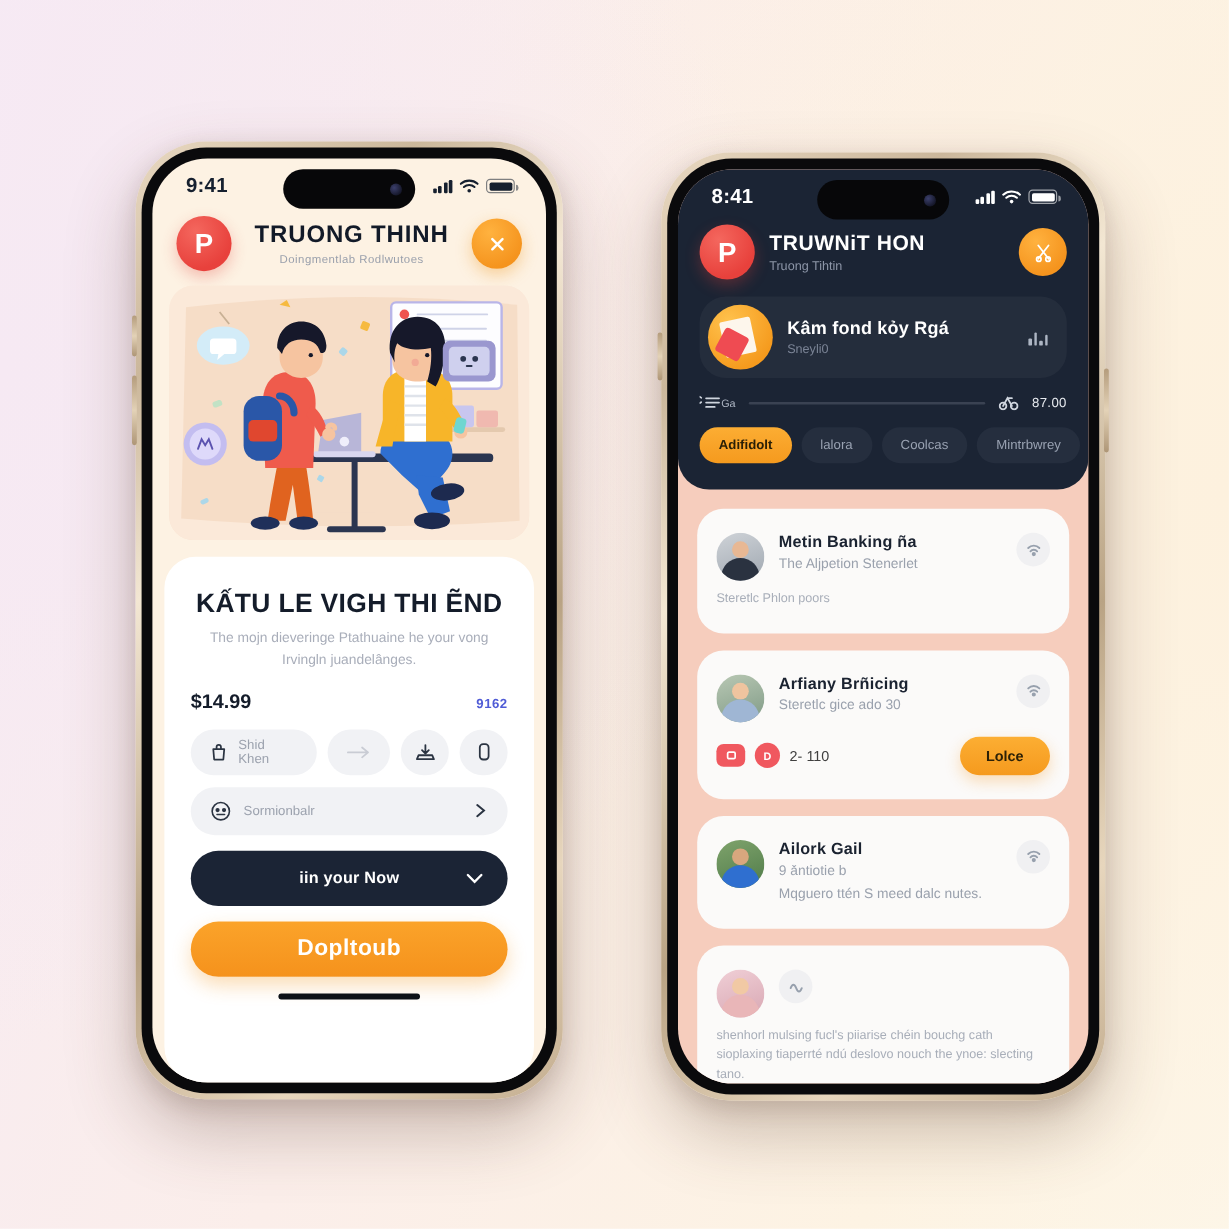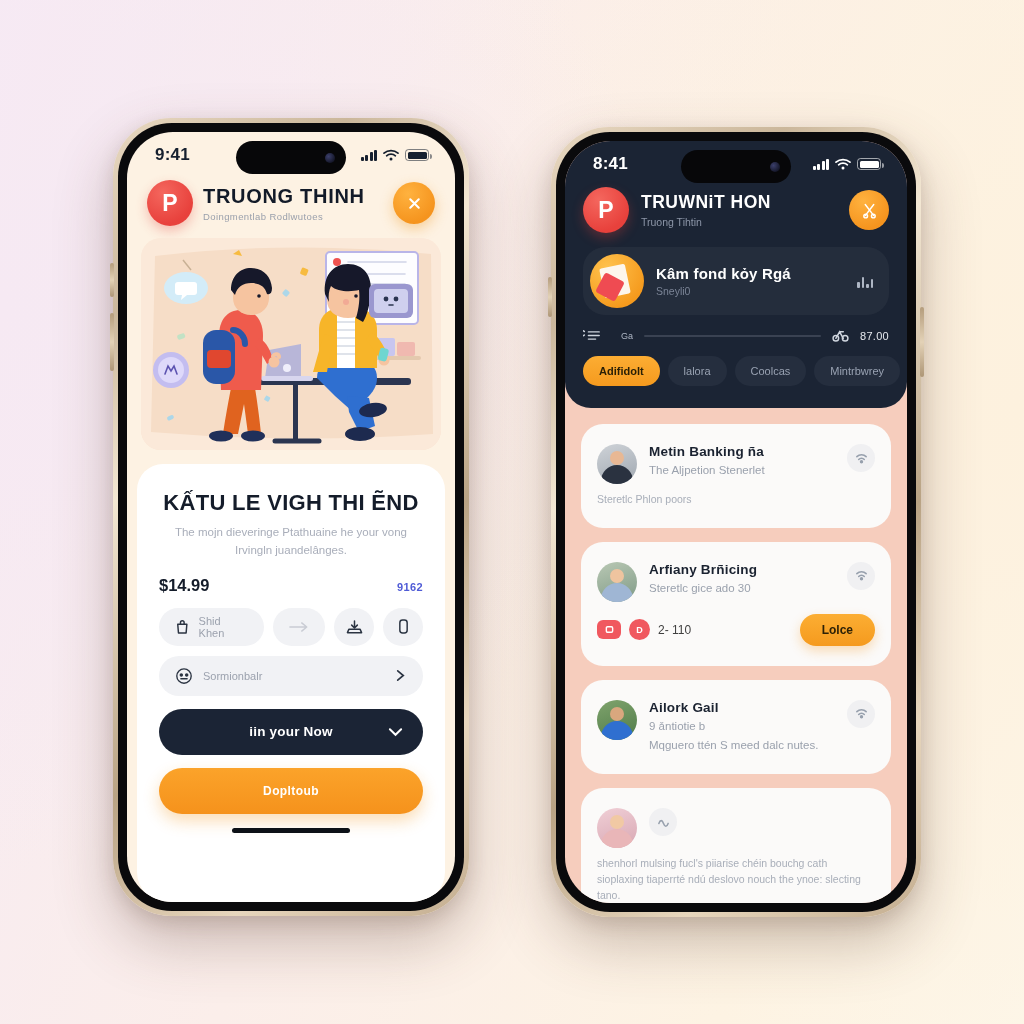--- a/index.html
+++ b/index.html
@@ -62,21 +62,21 @@
   #screen-left .bars i{ background:#16202f; }
   #screen-left .batt{ border-color:rgba(22,32,47,.55); }
   #screen-left .batt span{ background:#16202f; }
   #screen-left .batt::after{ background:rgba(22,32,47,.5); }
 
   .l-header{ display:flex; align-items:center; padding:6px 20px 4px; gap:10px; }
   .brand-logo{ width:46px; height:46px; border-radius:50%; flex:0 0 auto;
     background:radial-gradient(circle at 35% 28%, #f4675e, #e8413c 70%);
     display:flex; align-items:center; justify-content:center;
     color:#fff; font-size:23px; font-weight:700; box-shadow:0 5px 12px rgba(226,62,57,.3); }
-  .l-titles{ flex:1; text-align:left; }
+  .l-titles{ flex:1; text-align:center; }
   .l-title{ font-size:20px; font-weight:800; letter-spacing:.7px; color:#121a28; }
   .l-sub{ font-size:9.5px; color:#9aa0ac; letter-spacing:.4px; margin-top:3px; }
   .close-btn{ width:42px; height:42px; border-radius:50%; flex:0 0 auto;
     background:radial-gradient(circle at 36% 28%, #ffb23f, #f5941e 72%);
     display:flex; align-items:center; justify-content:center;
     box-shadow:0 5px 13px rgba(240,150,30,.38); }
   .close-btn svg{ width:17px; height:17px; stroke:#fff; stroke-width:2.4; fill:none; stroke-linecap:round;}
 
   .illus{ margin:8px 14px 0; height:212px; border-radius:20px; position:relative; overflow:hidden;
     background:linear-gradient(180deg,#fbeadb 0%, #fae3d0 100%); }
@@ -102,21 +102,21 @@
     display:flex; align-items:center; padding:0 16px; gap:10px; }
   .row-select .lbl{ flex:1; font-size:11px; color:#9ca2ae; }
 
   .btn-dark{ margin-top:13px; height:46px; border-radius:25px; background:#1b2435;
     display:flex; align-items:center; justify-content:center; position:relative;
     color:#fff; font-size:13.5px; font-weight:700; letter-spacing:.2px;}
   .btn-dark .chev{ position:absolute; right:20px; }
   .btn-orange{ margin-top:13px; height:46px; border-radius:25px;
     background:linear-gradient(180deg,#fba32a,#f5921c);
     display:flex; align-items:center; justify-content:center;
-    color:#fff; font-size:12px; font-weight:700; letter-spacing:.4px;
+    color:#fff; font-size:19px; font-weight:700; letter-spacing:.4px;
     box-shadow:0 7px 16px rgba(244,148,28,.32); }
 
   .homebar{ margin:14px auto 9px; width:118px; height:5px; border-radius:3px; background:#0d1117; }
 
   
   #screen-right{ background:#f6cdbd; display:flex; flex-direction:column; }
   .r-dark{ background:#1b2434; padding-bottom:22px; border-radius:0 0 26px 26px; }
   #screen-right .statusbar{ color:#fff; }
   #screen-right .bars i{ background:#fff; }
   #screen-right .batt{ border-color:rgba(255,255,255,.6); }
@@ -143,21 +143,21 @@
     transform:rotate(28deg); left:9px; top:22px; border-radius:3px; }
   .now-txt{ flex:1; min-width:0; }
   .now-title{ font-size:15px; font-weight:800; color:#fff; letter-spacing:.2px; }
   .now-sub{ font-size:10.5px; color:#79melt; color:#7b8496; margin-top:3px; }
   .now-eq{ display:flex; align-items:flex-end; gap:2px; height:13px; }
   .now-eq i{ width:2.5px; background:#aeb6c4; border-radius:1px; display:block; }
   .now-eq i:nth-child(1){height:6px}.now-eq i:nth-child(2){height:11px}
   .now-eq i:nth-child(3){height:4px}.now-eq i:nth-child(4){height:9px}
 
   .prog-row{ margin:14px 18px 0; display:flex; align-items:center; gap:11px; }
-  .prog-ico{ display:flex; align-items:center; gap:20px; }
+  .prog-ico{ display:flex; align-items:center; gap:0; }
   .prog-ico svg{ stroke:#cfd5de; fill:none; stroke-width:1.6; stroke-linecap:round; }
   .prog-ico span{ font-size:9px; color:#aeb6c4; }
   .prog-track{ flex:1; height:2px; border-radius:2px; background:#3a4252; }
   .prog-time{ font-size:11px; color:#e6e9ee; letter-spacing:.3px; }
 
   .tabs{ display:flex; gap:8px; padding:14px 18px 0; }
   .tab{ height:30px; border-radius:16px; display:flex; align-items:center; justify-content:center;
     padding:0 16px; font-size:11px; color:#99a2b2; background:#252e3e; }
   .tab.active{ background:linear-gradient(180deg,#fcad33,#f59a1e); color:#2a2006; font-weight:700; }
 

